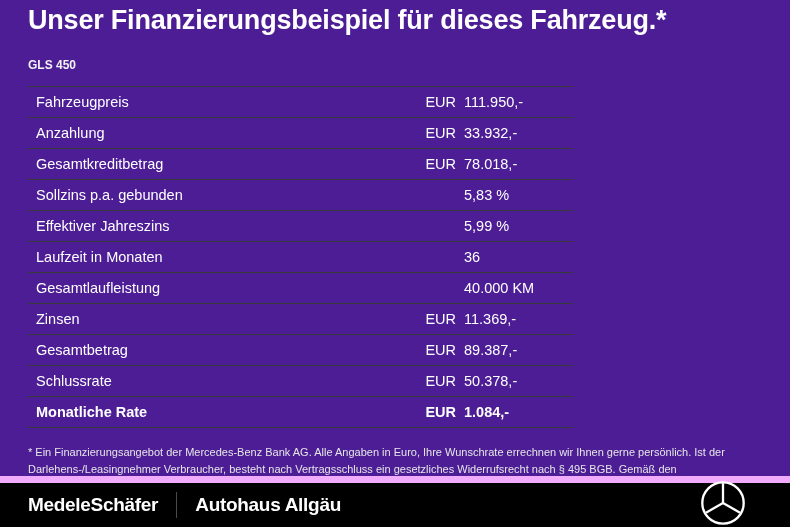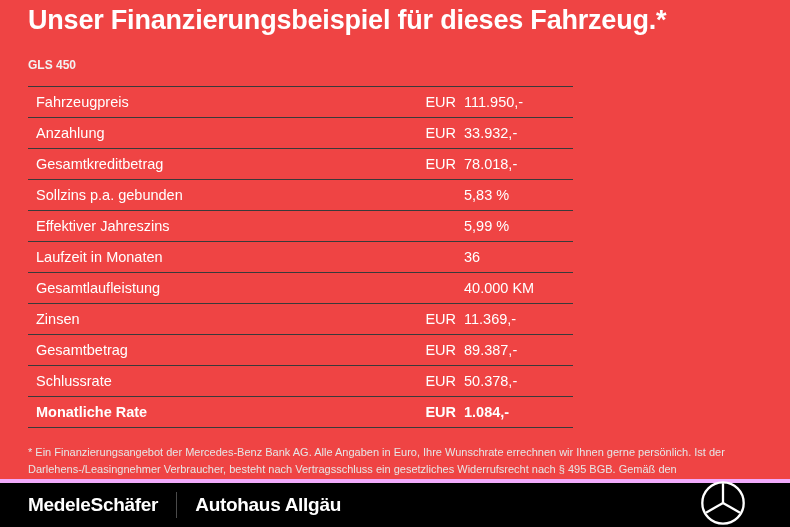--- a/index.html
+++ b/index.html
@@ -11,21 +11,21 @@
     width: 790px;
     height: 527px;
     overflow: hidden;
     font-family: "Liberation Sans", sans-serif;
     color: #ffffff;
   }
   .page {
     position: relative;
     width: 790px;
     height: 527px;
-    background: #ef4444;
+    background: #4c1d95;
     box-sizing: border-box;
     padding: 0 28px;
   }
   .title {
     font-size: 27px;
     font-weight: 700;
     letter-spacing: -0.2px;
     padding-top: 6px;
     line-height: 1.1;
     white-space: nowrap;
@@ -80,21 +80,21 @@
     line-height: 1.55;
     color: #e6e6e6;
     width: 720px;
   }
   .footer {
     position: absolute;
     left: 0;
     bottom: 0;
     width: 790px;
     height: 44px;
-    border-top: 4px solid #f0abfc;
+    border-top: 7px solid #f0abfc;
     background: #000000;
   }
   .footer-inner {
     position: relative;
     height: 44px;
     padding: 0 28px;
     display: flex;
     align-items: center;
   }
   .brand-one {

